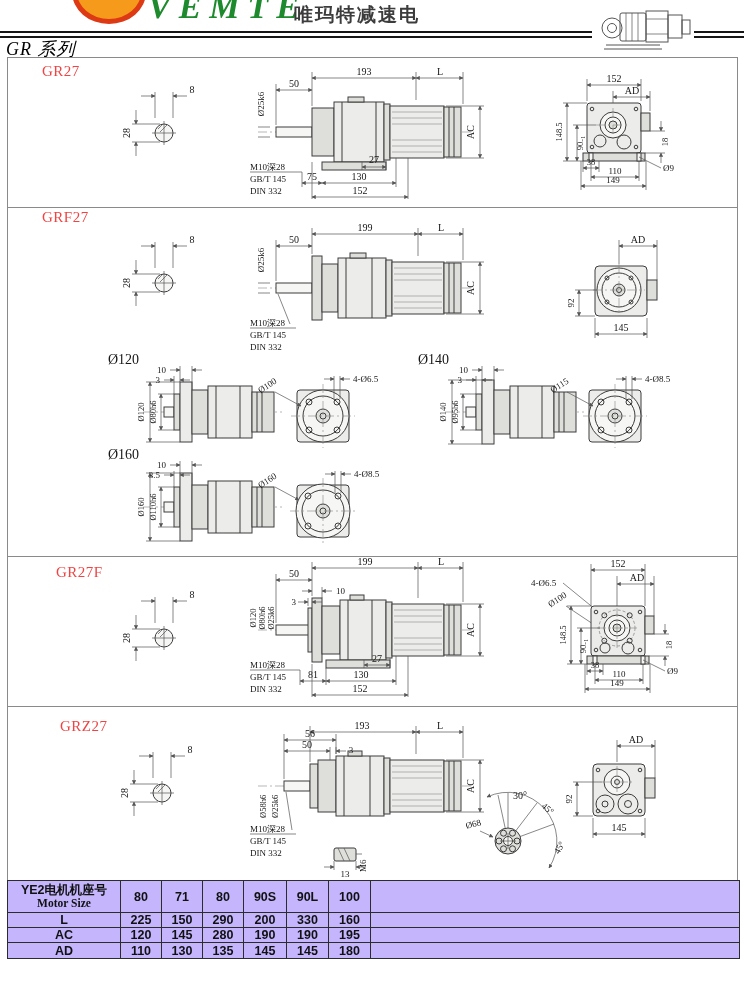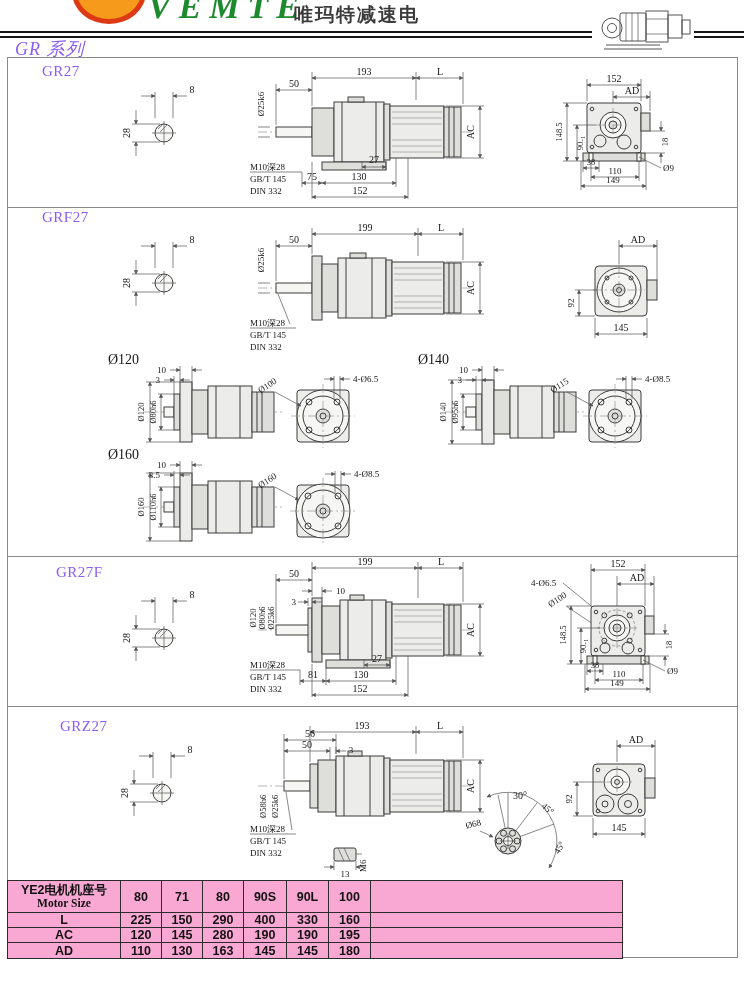--- a/index.html
+++ b/index.html
@@ -4,43 +4,43 @@
 <style>
 *{margin:0;padding:0;box-sizing:border-box}
 html,body{background:#fff}
 body{width:744px;height:997px;position:relative;overflow:hidden;font-family:"Liberation Serif",serif;color:#111}
 
 #logo-circle{position:absolute;left:70px;top:-40px;width:74px;height:64px;border-radius:50%;background:#f59a1b;border:5px solid #dd3914}
 #brand{position:absolute;left:146px;top:-12px;font-family:"Liberation Serif",serif;font-weight:bold;font-style:italic;font-size:34px;letter-spacing:8px;color:#1d8a2d}
 #brand-clip{position:absolute;left:2px;top:0;width:430px;height:24px;overflow:hidden}
 #brand-cn{position:absolute;left:292px;top:2px;font-family:"Liberation Sans",sans-serif;font-weight:bold;font-size:19px;letter-spacing:2px;color:#3c3c3c}
 .rule{position:absolute;height:2px;background:#161616}
-#page-title{position:absolute;left:15px;top:37px;font-style:italic;font-size:18px;letter-spacing:1px;color:#8b5cf6}
+#page-title{position:absolute;left:6px;top:37px;font-style:italic;font-size:18px;letter-spacing:1px;color:#000000}
 
 #box{position:absolute;left:7px;top:57px;width:731px;height:901px;border:1px solid #8a8a8a;background:#fff}
 .divider{position:absolute;left:0;width:100%;height:0;border-top:1px solid #8a8a8a}
-.sec-title{position:absolute;font-size:15px;letter-spacing:.5px;color:#8b5cf6}
+.sec-title{position:absolute;font-size:15px;letter-spacing:.5px;color:#ef4444}
 .fl-title{position:absolute;font-size:14px;color:#161616}
 
 svg{position:absolute;overflow:visible}
 .body1{fill:#ececea;stroke:#3c3c3c;stroke-width:1}
 .body2{fill:#dededb;stroke:#3c3c3c;stroke-width:1}
 .body3{fill:#f6f6f4;stroke:#3c3c3c;stroke-width:1}
 .ln{fill:none;stroke:#3c3c3c;stroke-width:1}
 .fin{fill:none;stroke:#8a8a88;stroke-width:.6}
 .dim{fill:none;stroke:#555;stroke-width:.7}
 .ctr{fill:none;stroke:#888;stroke-width:.6;stroke-dasharray:9 3 2 3}
 .dsh{fill:none;stroke:#666;stroke-width:.6;stroke-dasharray:3 2}
 text.d{font-family:"Liberation Serif",serif;font-size:10px;fill:#161616;text-anchor:middle}
 text.d9{font-size:9px}
 text.d85{font-size:8.5px}
 text.ds{text-anchor:start}
 text.de{text-anchor:end}
 
-#spec-table{position:absolute;left:-1px;top:822px;border-collapse:collapse;table-layout:fixed;width:616px;background:#f9a8d4;font-family:"Liberation Sans",sans-serif}
+#spec-table{position:absolute;left:-1px;top:822px;border-collapse:collapse;table-layout:fixed;width:733px;background:#c4b5fd;font-family:"Liberation Sans",sans-serif}
 #spec-table td{border:1px solid #2c2c2c;text-align:center;vertical-align:middle;font-size:12.5px;font-weight:bold;color:#111;padding:0}
 #spec-table .hdr-cn{font-size:12.5px;line-height:14px}
 #spec-table .hdr-en{font-family:Liberation Serif, serif;font-size:11.5px;line-height:13px}
 </style>
 </head>
 <body>
 
 <svg width="0" height="0" style="position:absolute">
   <defs>
     <marker id="arw" viewBox="0 0 10 10" refX="9" refY="5" markerWidth="6" markerHeight="6" orient="auto-start-reverse">
@@ -763,40 +763,40 @@
       <td>90S</td>
       <td>90L</td>
       <td>100</td>
       <td></td>
     </tr>
     <tr style="height:15px">
       <td>L</td>
       <td>225</td>
       <td>150</td>
       <td>290</td>
-      <td>400</td>
+      <td>200</td>
       <td>330</td>
       <td>160</td>
       <td></td>
     </tr>
     <tr style="height:15px">
       <td>AC</td>
       <td>120</td>
       <td>145</td>
       <td>280</td>
       <td>190</td>
       <td>190</td>
       <td>195</td>
       <td></td>
     </tr>
     <tr style="height:16px">
       <td>AD</td>
       <td>110</td>
       <td>130</td>
-      <td>163</td>
+      <td>135</td>
       <td>145</td>
       <td>145</td>
       <td>180</td>
       <td></td>
     </tr>
   </tbody>
     </table>
 </div>
 
 </body></html>

